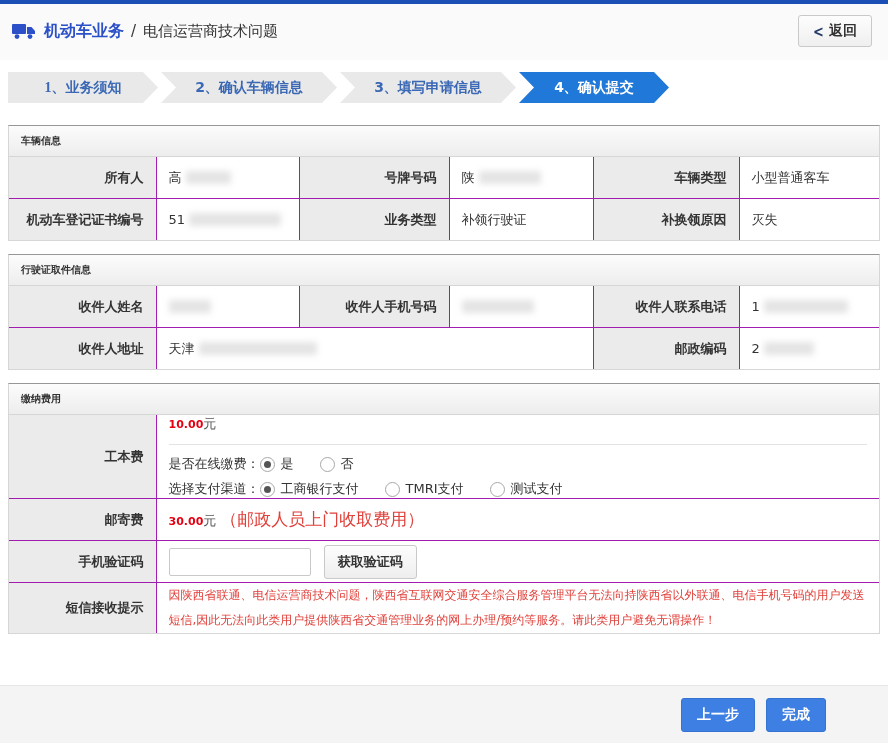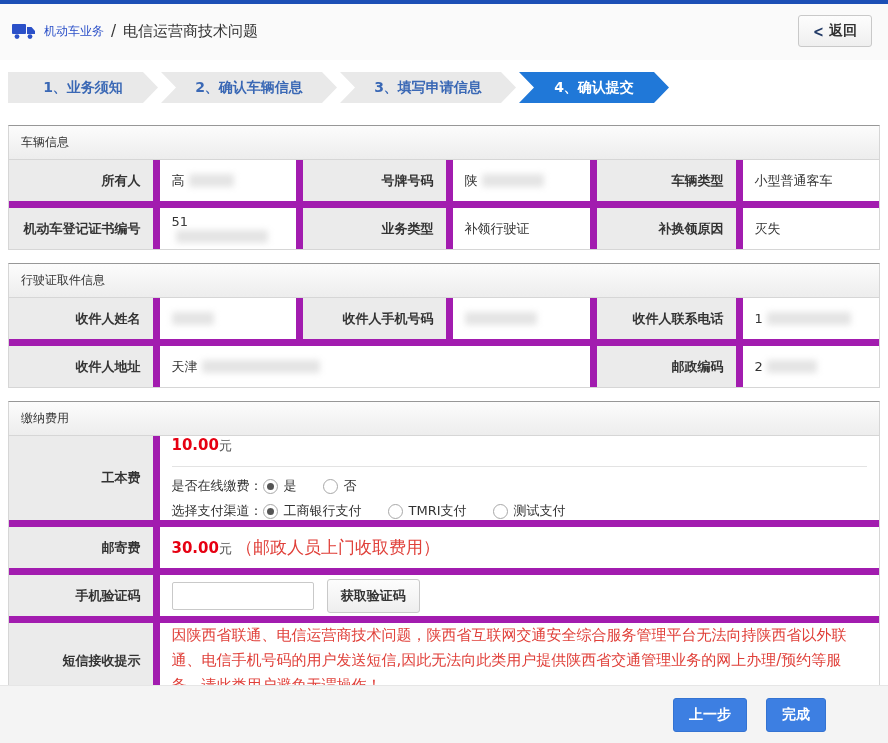--- a/index.html
+++ b/index.html
@@ -7,75 +7,75 @@
     width:888px;height:743px;overflow:hidden;position:relative;
     font-family:"DejaVu Sans","Liberation Sans",sans-serif;
     background:#ffffff;color:#333;
   }
   .topbar{height:4px;background:#1c4fb6;}
   
   .header{display:flex;justify-content:space-between;align-items:center;
     padding:11px 12px 13px 12px;background:#fafafa;}
   .header-left{display:flex;align-items:center;}
   .truck{display:inline-flex;align-items:center;}
-  .title{color:#2b50c8;font-size:12px;font-weight:normal;margin-left:8px;}
+  .title{color:#2b50c8;font-size:16px;font-weight:bold;margin-left:8px;}
   .sep{color:#333;font-size:15px;margin:0 7px;}
   .subtitle{color:#333;font-size:15px;}
   .back-btn{background:linear-gradient(#fdfdfd,#efefef);border:1px solid #c9c9c9;
     border-radius:3px;padding:6px 14px;font-size:14px;color:#333;font-weight:bold;
     display:flex;align-items:center;gap:5px;cursor:pointer;margin-right:4px;
     font-family:inherit;}
   .chev{color:#223a66;font-weight:bold;font-size:13px;transform:scaleY(1.2);}
   
   .steps{display:flex;margin:12px 8px 22px 8px;height:31px;}
   .step{position:relative;height:31px;line-height:31px;text-align:center;
     font-size:14px;font-weight:bold;color:#3a68b5;background:#e9e9e9;margin-right:3px;
     clip-path:polygon(0 0,calc(100% - 15px) 0,100% 50%,calc(100% - 15px) 100%,0 100%,15px 50%);}
-  .step.first{clip-path:polygon(0 0,calc(100% - 15px) 0,100% 50%,calc(100% - 15px) 100%,0 100%);}
+  .step.first{clip-path:polygon(0 0,calc(100% - 15px) 0,100% 50%,calc(100% - 15px) 100%,0 100%);font-family:Liberation Serif, serif;}
   .step.active{background:#2078d8;color:#ffffff;}
   
   .section{margin:0 8px 13px 8px;border:1px solid #d6d6d6;border-top:1px solid #979797;}
   .section-header{background:linear-gradient(#fcfcfc,#ededed);padding:8px 12px;
-    font-size:12px;font-weight:normal;color:#333;border-bottom:1px solid #d6d6d6;}
+    font-size:10px;font-weight:bold;color:#333;border-bottom:1px solid #d6d6d6;}
   table.grid{width:100%;border-collapse:collapse;table-layout:fixed;font-size:13px;}
-  table.grid td{border:7px solid #a21caf;height:41px;padding:0 12px;color:#333;overflow:hidden;}
+  table.grid td{border:1px solid #a21caf;height:41px;padding:0 12px;color:#333;overflow:hidden;}
   table.grid tr:first-child td{border-top:none;}
   table.grid tr:last-child td{border-bottom:none;}
   table.grid td:first-child{border-left:none;}
   table.grid td:last-child{border-right:none;}
   td.lbl{background:#ebebeb;text-align:right;font-weight:bold;color:#3f3f3f;}
   td.val{background:#ffffff;text-align:left;}
   .mask{display:inline-block;height:13px;border-radius:2px;background:#e4e4e4;
     filter:blur(3px);vertical-align:-2px;margin-left:4px;}
   
   td.fee-val{padding:12px 12px;}
-  .amount{color:#e60012;font-weight:bold;font-size:15px;}
+  .amount{color:#e60012;font-weight:bold;font-size:11px;}
   .unit{color:#555;font-size:13px;}
   .fee-note{color:#e0403a;font-size:17px;margin-left:4px;}
   .divider{border-top:1px solid #e3e3e3;margin:11px 0 10px 0;}
   .opt-line{display:flex;align-items:center;font-size:13px;color:#333;margin-top:7px;}
   .opt-q{margin-right:0;}
   .radio-opt{display:inline-flex;align-items:center;gap:6px;margin-right:26px;cursor:pointer;}
   .radio{width:13px;height:13px;border:1px solid #a8a8a8;border-radius:50%;
     background:#fff;display:inline-block;position:relative;box-sizing:content-box;}
   .radio.checked::after{content:"";position:absolute;top:3px;left:3px;width:7px;height:7px;
     background:#555;border-radius:50%;}
   td.mail-row{height:38px;}
   td.code-row{height:50px;}
   .code-input{width:142px;height:28px;border:1px solid #c9c9c9;border-radius:2px;
     margin-right:9px;vertical-align:middle;font-family:inherit;font-size:13px;padding:0 6px;box-sizing:border-box;}
   .get-code{background:linear-gradient(#fdfdfd,#eeeeee);border:1px solid #c9c9c9;border-radius:3px;
     padding:7px 13px;font-size:13px;font-weight:bold;color:#333;cursor:pointer;vertical-align:middle;
     font-family:inherit;}
   td.notice-cell{padding:8px 12px;}
-  .notice{color:#e0403a;font-size:15px;line-height:25px;}
+  .notice{color:#e0403a;font-size:12px;line-height:25px;}
   
   .footer{position:absolute;left:0;right:0;bottom:0;height:58px;background:#f4f4f4;
     border-top:1px solid #e6e6e6;display:flex;align-items:center;justify-content:flex-end;
-    padding-right:62px;gap:19px;box-sizing:border-box;}
+    padding-right:62px;gap:11px;box-sizing:border-box;}
   .btn-blue{background:#3d7fe2;color:#fff;border:1px solid #3473d2;border-radius:3px;
     font-size:14px;font-weight:bold;padding:7px 15px;cursor:pointer;font-family:inherit;}
 </style>
 </head>
 <body>
 
 <div class="topbar"></div>
 
 <div class="header">
   <div class="header-left">

